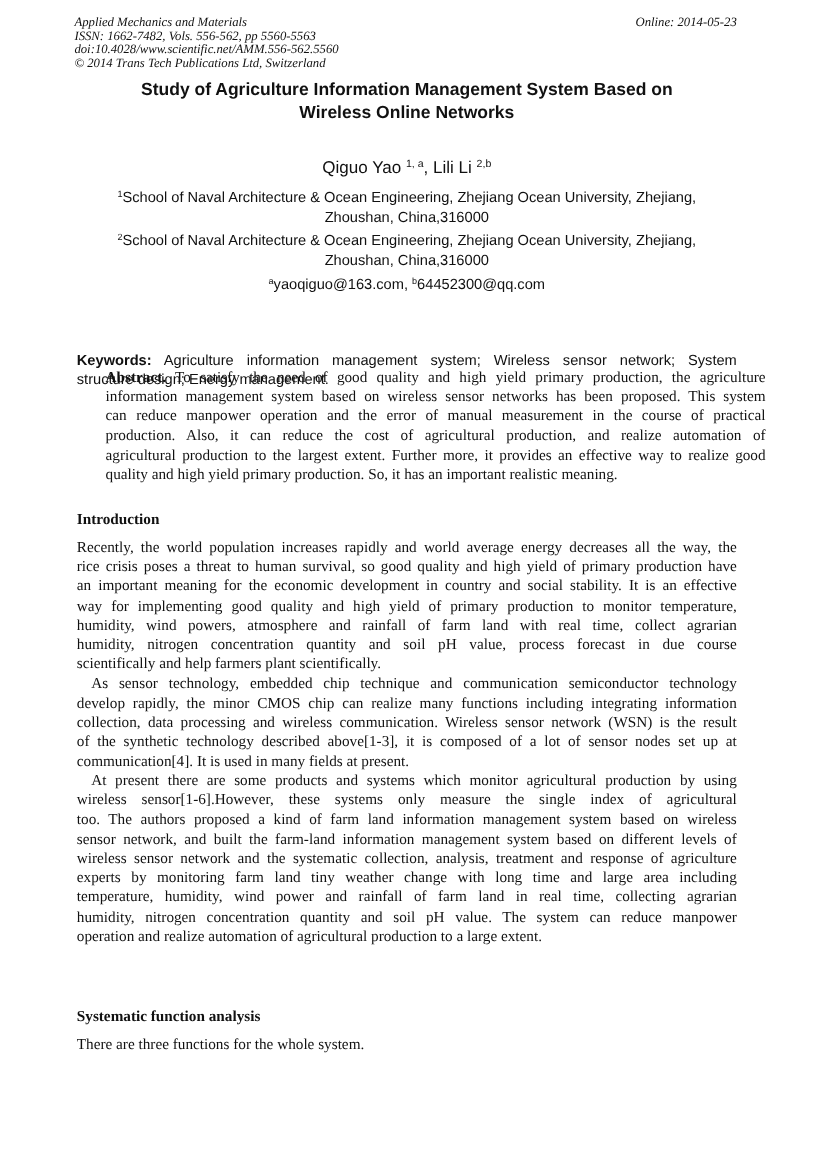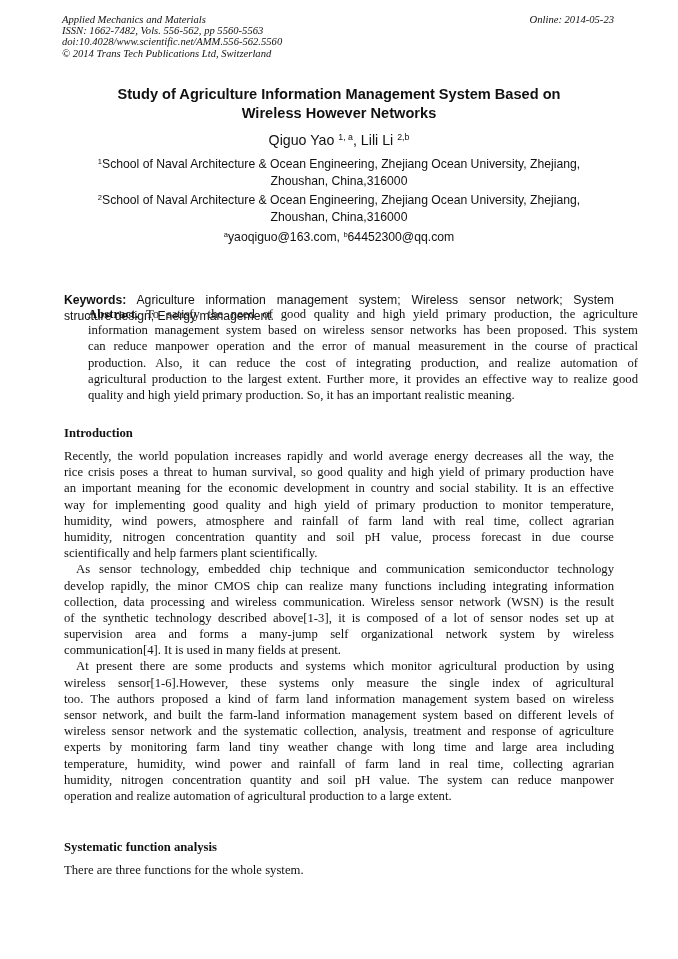--- a/index.html
+++ b/index.html
@@ -1,21 +1,21 @@
 <!DOCTYPE html>
 <html><head>
 <meta charset="utf-8">
 <style>
   html, body { margin: 0; padding: 0; background: #ffffff; }
   body { width: 678px; height: 959px; position: relative; overflow: hidden; color: #111; }
   .page { position: absolute; left: 0; top: 0; width: 678px; height: 959px; }
   .hdr { position: absolute; left: 62px; top: 14px; font-family: "Liberation Serif", serif; font-style: italic; font-size: 10.6px; line-height: 11.2px; color: #111; }
   .hdr div { white-space: nowrap; }
   .online { position: absolute; right: 64px; top: 14px; font-family: "Liberation Serif", serif; font-style: italic; font-size: 10.6px; line-height: 11.2px; }
-  .title { position: absolute; left: 62px; width: 554px; top: 85px; text-align: center; font-family: "Liberation Sans", sans-serif; font-weight: bold; font-size: 14.6px; line-height: 19px; }
+  .title { position: absolute; left: 62px; width: 554px; top: 66px; text-align: center; font-family: "Liberation Sans", sans-serif; font-weight: bold; font-size: 14.6px; line-height: 19px; }
   .authors { position: absolute; left: 62px; width: 554px; top: 131px; text-align: center; font-family: "Liberation Sans", sans-serif; font-size: 14.2px; line-height: 18px; }
   .authors sup, .aff sup, .emails sup { font-size: 0.62em; vertical-align: 0.55em; line-height: 0; }
   .aff { position: absolute; left: 62px; width: 554px; text-align: center; font-family: "Liberation Sans", sans-serif; font-size: 12.2px; line-height: 16.5px; }
   .aff1 { top: 156px; }
   .aff2 { top: 192px; }
   .emails { position: absolute; left: 62px; width: 554px; top: 229px; text-align: center; font-family: "Liberation Sans", sans-serif; font-size: 12.2px; line-height: 16px; }
   .kw { position: absolute; left: 64px; width: 550px; top: 264px; font-family: "Liberation Sans", sans-serif; font-size: 12.2px; line-height: 16px; margin-top: 28px; }
   .kw b { font-weight: bold; }
   .body { font-family: "Liberation Serif", serif; font-size: 12.7px; line-height: 16.2px; }
   .block { position: absolute; left: 64px; width: 550px; }
@@ -38,21 +38,21 @@
   <div class="hdr">
     <div>Applied Mechanics and Materials</div>
     <div>ISSN: 1662-7482, Vols. 556-562, pp 5560-5563</div>
     <div>doi:10.4028/www.scientific.net/AMM.556-562.5560</div>
     <div>© 2014 Trans Tech Publications Ltd, Switzerland</div>
   </div>
   <div class="online">Online: 2014-05-23</div>
 
   <div class="title">
     <div>Study of Agriculture Information Management System Based on</div>
-    <div>Wireless However Networks</div>
+    <div>Wireless Online Networks</div>
   </div>
 
   <div class="authors">
     <span>Qiguo Yao</span>
     <sup>1, a</sup><span>, </span><span>Lili Li</span>
     <sup>2,b</sup>
   </div>
 
   <div class="aff aff1">
     <div><sup>1</sup><span>School of Naval Architecture &amp; Ocean Engineering, Zhejiang Ocean University, Zhejiang,</span></div>
@@ -69,39 +69,38 @@
 
   <div class="kw">
     <span class="line"><b>Keywords:</b> <span>Agriculture information management system; Wireless sensor network; System</span></span>
     <span class="line last">structure design; Energy management.</span>
   </div>
 
   <div class="block body abstract">
     <span class="line"><b>Abstract.</b> <span>To satisfy the need of good quality and high yield primary production, the agriculture</span></span>
     <span class="line">information management system based on wireless sensor networks has been proposed. This system</span>
     <span class="line">can reduce manpower operation and the error of manual measurement in the course of practical</span>
-    <span class="line">production. Also, it can reduce the cost of integrating production, and realize automation of</span>
+    <span class="line">production. Also, it can reduce the cost of agricultural production, and realize automation of</span>
     <span class="line">agricultural production to the largest extent. Further more, it provides an effective way to realize good</span>
     <span class="line last">quality and high yield primary production. So, it has an important realistic meaning.</span>
   </div>
 
   <div class="sec sec-intro">Introduction</div>
   <div class="block body intro" id="intro-body">
       <span class="line">Recently, the world population increases rapidly and world average energy decreases all the way, the</span>
       <span class="line">rice crisis poses a threat to human survival, so good quality and high yield of primary production have</span>
       <span class="line">an important meaning for the economic development in country and social stability. It is an effective</span>
       <span class="line">way for implementing good quality and high yield of primary production to monitor temperature,</span>
       <span class="line">humidity, wind powers, atmosphere and rainfall of farm land with real time, collect agrarian</span>
       <span class="line">humidity, nitrogen concentration quantity and soil pH value, process forecast in due course</span>
       <span class="line last">scientifically and help farmers plant scientifically.</span>
       <span class="line indent">As sensor technology, embedded chip technique and communication semiconductor technology</span>
       <span class="line">develop rapidly, the minor CMOS chip can realize many functions including integrating information</span>
       <span class="line">collection, data processing and wireless communication. Wireless sensor network (WSN) is the result</span>
       <span class="line">of the synthetic technology described above[1-3], it is composed of a lot of sensor nodes set up at</span>
-      <span class="line">supervision area and forms a many-jump self organizational network system by wireless</span>
       <span class="line last">communication[4]. It is used in many fields at present.</span>
       <span class="line indent">At present there are some products and systems which monitor agricultural production by using</span>
       <span class="line">wireless sensor[1-6].However, these systems only measure the single index of agricultural</span>
       <span class="line">too. The authors proposed a kind of farm land information management system based on wireless</span>
       <span class="line">sensor network, and built the farm-land information management system based on different levels of</span>
       <span class="line">wireless sensor network and the systematic collection, analysis, treatment and response of agriculture</span>
       <span class="line">experts by monitoring farm land tiny weather change with long time and large area including</span>
       <span class="line">temperature, humidity, wind power and rainfall of farm land in real time, collecting agrarian</span>
       <span class="line">humidity, nitrogen concentration quantity and soil pH value. The system can reduce manpower</span>
       <span class="line last">operation and realize automation of agricultural production to a large extent.</span>

